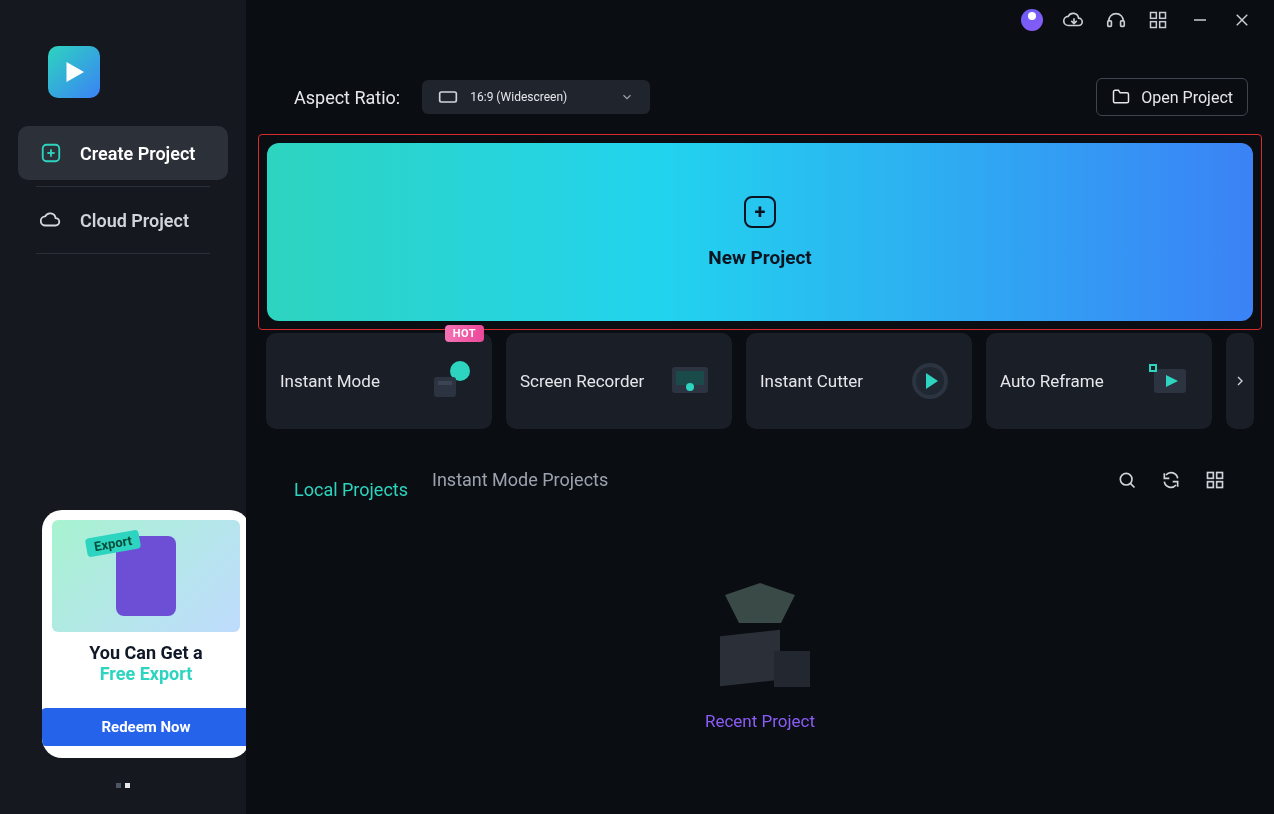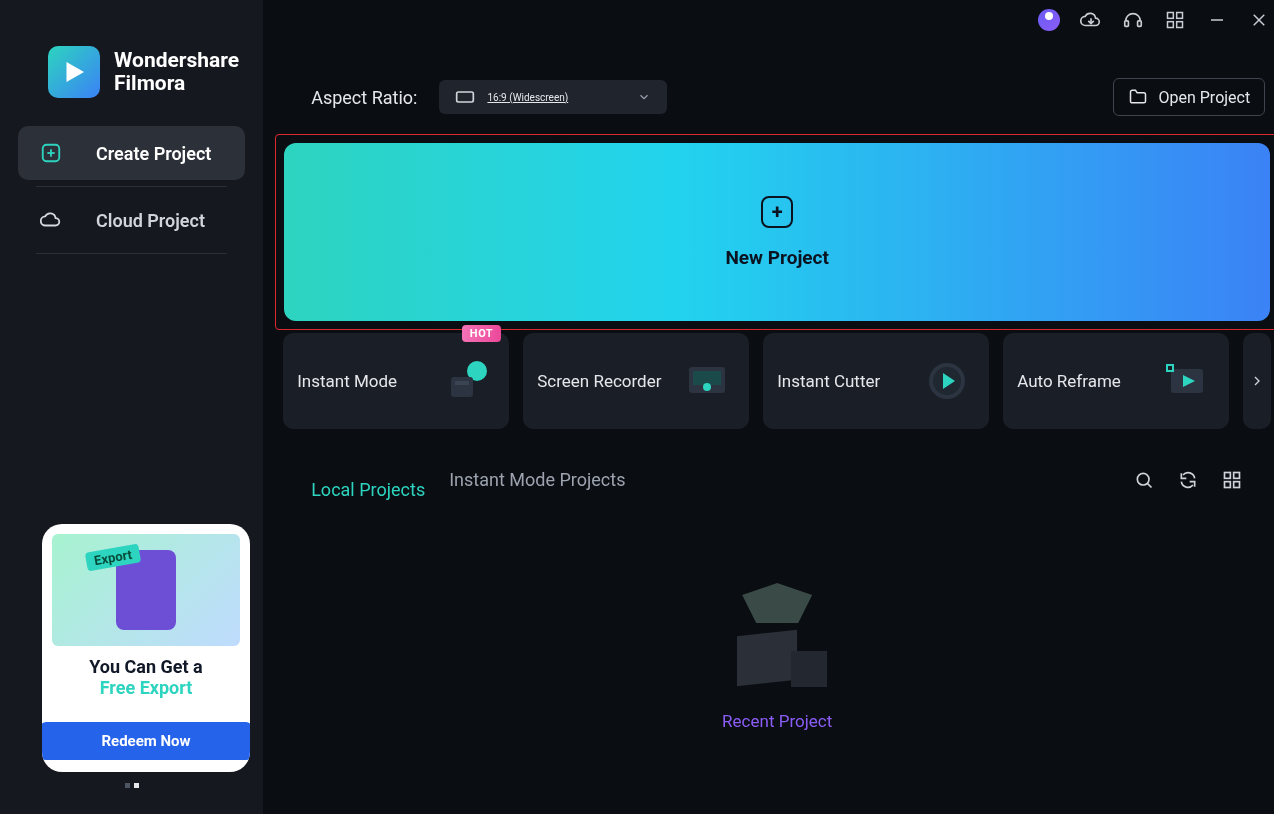--- a/index.html
+++ b/index.html
@@ -90,21 +90,21 @@
   font-size: 21px;
   line-height: 1.1;
   color: #fff;
 }
 .nav {
   padding: 0 18px;
 }
 .nav-item {
   display: flex;
   align-items: center;
-  gap: 34px;
+  gap: 18px;
   padding: 16px 22px;
   border-radius: 10px;
   cursor: pointer;
   font-size: 18px;
   font-weight: 600;
   color: #d1d5db;
   margin-bottom: 4px;
 }
 .nav-item.active {
   background: #2c3038;
@@ -121,21 +121,21 @@
 .nav-item.active .icon {
   color: #2dd4bf;
 }
 .nav-divider {
   height: 1px;
   background: #2a2f38;
   margin: 6px 18px;
 }
 .promo-card {
   position: absolute;
-  bottom: 42px;
+  bottom: 56px;
   left: 42px;
   width: 208px;
   background: #fff;
   border-radius: 20px;
   overflow: hidden;
   display: flex;
   flex-direction: column;
   align-items: center;
   padding: 10px 10px 12px;
 }
@@ -221,23 +221,22 @@
   align-items: center;
   gap: 12px;
   background: #20242c;
   border-radius: 6px;
   padding: 10px 16px;
   cursor: pointer;
   width: 228px;
 }
 .aspect-select .selval {
   flex: 1;
-  font-size: 10px;
+  font-size: 12px;
   color: #e5e7eb;
-  text-decoration: underline;
 }
 .open-project {
   margin-left: auto;
   display: flex;
   align-items: center;
   gap: 10px;
   border: 1px solid #3f444e;
   padding: 8px 14px;
   border-radius: 6px;
   cursor: pointer;
@@ -395,24 +394,20 @@
 </style>
 </head>
 <body>
 
 <aside class="sidebar">
   <div class="brand">
     <div class="brand-logo">
       <svg width="30" height="30" viewBox="0 0 24 24">
           <polygon points="6,4 20,12 6,20" fill="#fff"></polygon>
         </svg>
-    </div>
-    <div class="brand-text">
-      <span>Wondershare</span>
-      <span>Filmora</span>
     </div>
   </div>
 
   <nav class="nav">
     <div class="nav-item active">
       <span class="icon">
         <svg width="22" height="22" viewBox="0 0 24 24" fill="none" stroke="currentColor" stroke-width="2">
             <rect x="3" y="3" width="18" height="18" rx="4"></rect>
             <line x1="12" y1="8" x2="12" y2="16"></line>
             <line x1="8" y1="12" x2="16" y2="12"></line>

